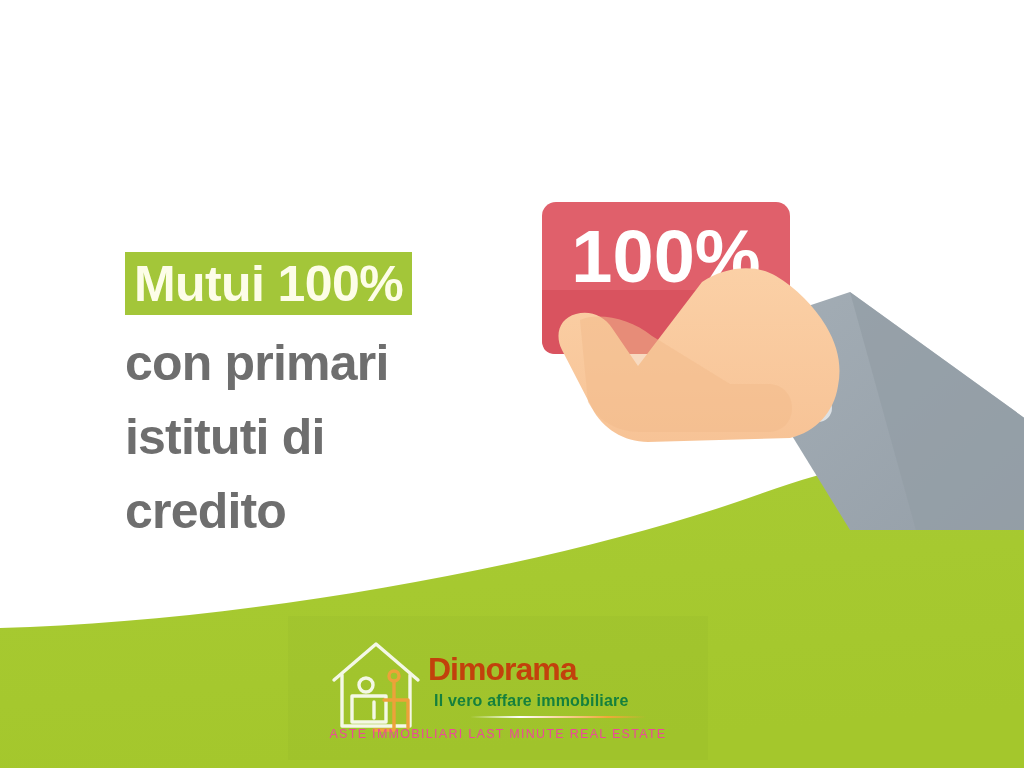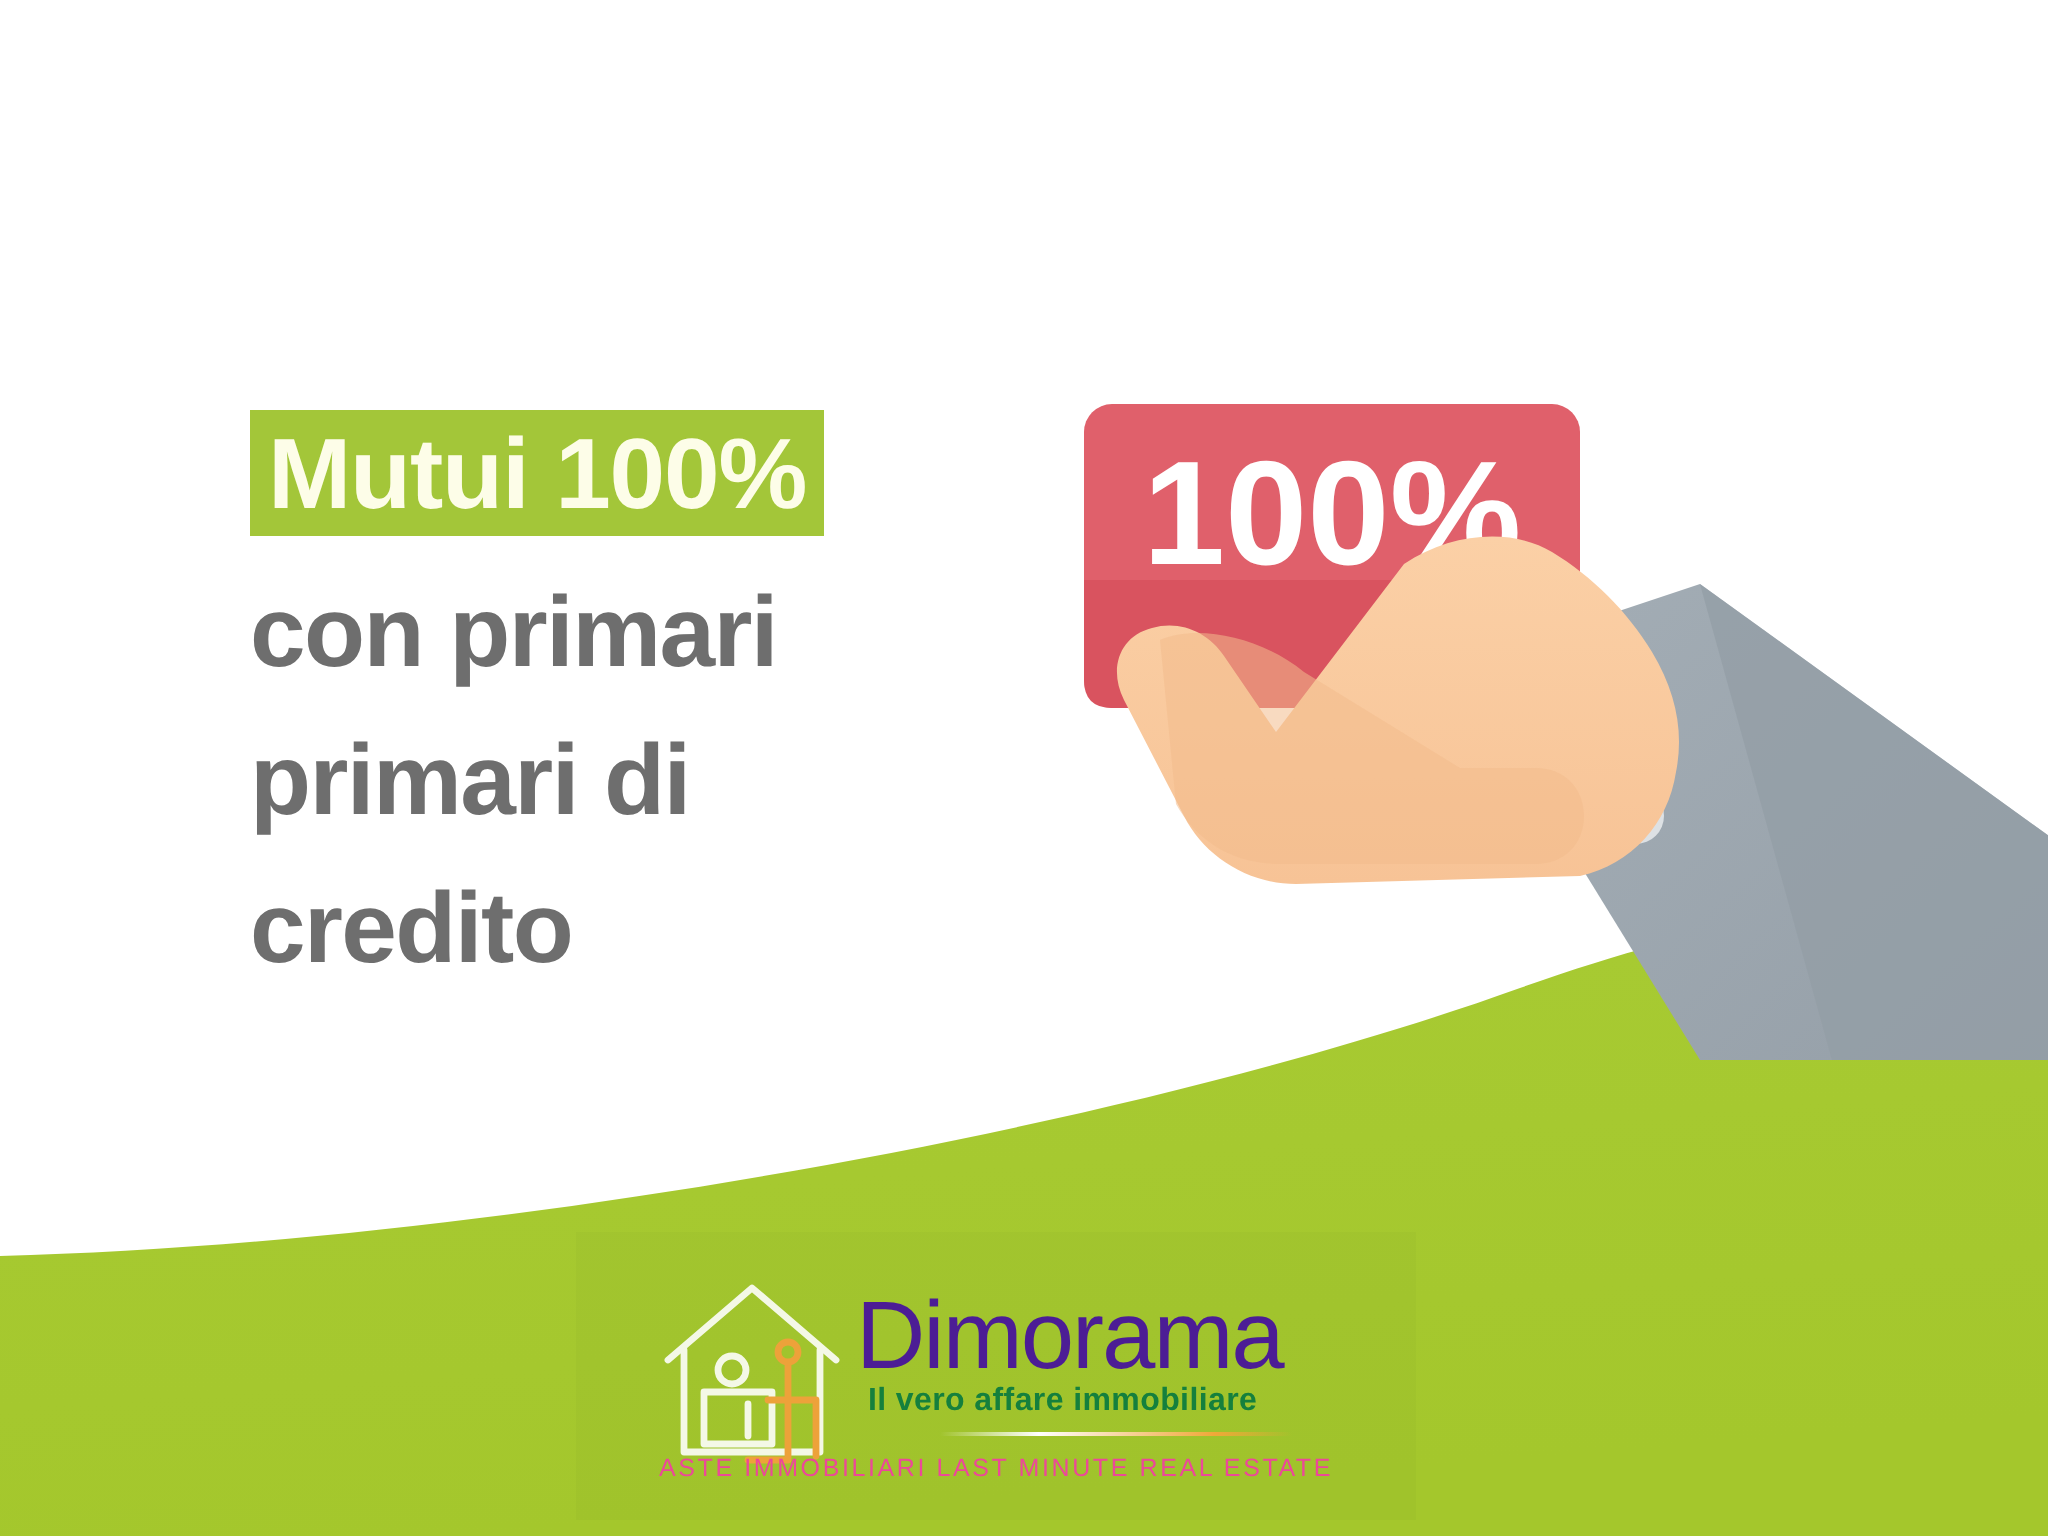--- a/index.html
+++ b/index.html
@@ -42,20 +42,21 @@
   .headline-line1 {
     display: inline-block;
     background: #a3c639;
     color: #fdfde8;
     font-size: 50px;
     font-weight: bold;
     letter-spacing: -0.6px;
     line-height: 54px;
     padding: 5px 9px 4px 9px;
     white-space: nowrap;
+    margin-top: 47px;
   }
   .headline-rest {
     display: block;
     margin-top: 22px;
     color: #6e6e6e;
     font-size: 50px;
     font-weight: bold;
     letter-spacing: -0.8px;
     line-height: 52px;
     white-space: nowrap;
@@ -97,23 +98,23 @@
     position: absolute;
     left: 140px;
     top: 28px;
     width: 270px;
     height: 72px;
   }
   .logo-wordmark {
     position: absolute;
     left: 0;
     top: 0;
-    font-size: 48px;
-    font-weight: normal;
-    color: #4c1d95;
+    font-size: 32px;
+    font-weight: bold;
+    color: #c2410c;
     letter-spacing: -1px;
     line-height: 50px;
     white-space: nowrap;
   }
   .logo-tagline {
     position: absolute;
     left: 6px;
     top: 48px;
     font-size: 16px;
     font-weight: bold;
@@ -157,21 +158,21 @@
       </linearGradient>
     </defs>
     <path d="M0,628 C 240,622 560,566 760,494 C 870,455 950,444 1024,462 L1024,768 L0,768 Z" fill="url(#greenGrad)"></path>
   </svg>
 
   <div class="headline">
     <span class="headline-line1-wrap">
       <span class="headline-line1">Mutui 100%</span>
     </span>
     <span class="headline-rest">con primari</span>
-    <span class="headline-rest">primari di</span>
+    <span class="headline-rest">istituti di</span>
     <span class="headline-rest">credito</span>
   </div>
 
   <div class="illustration">
     <svg width="510" height="370" viewBox="0 0 510 370">
       <defs>
         <linearGradient id="sleeveGrad" x1="0" y1="0" x2="1" y2="1">
           <stop offset="0%" stop-color="#a3adb5"></stop>
           <stop offset="100%" stop-color="#959fa8"></stop>
         </linearGradient>

